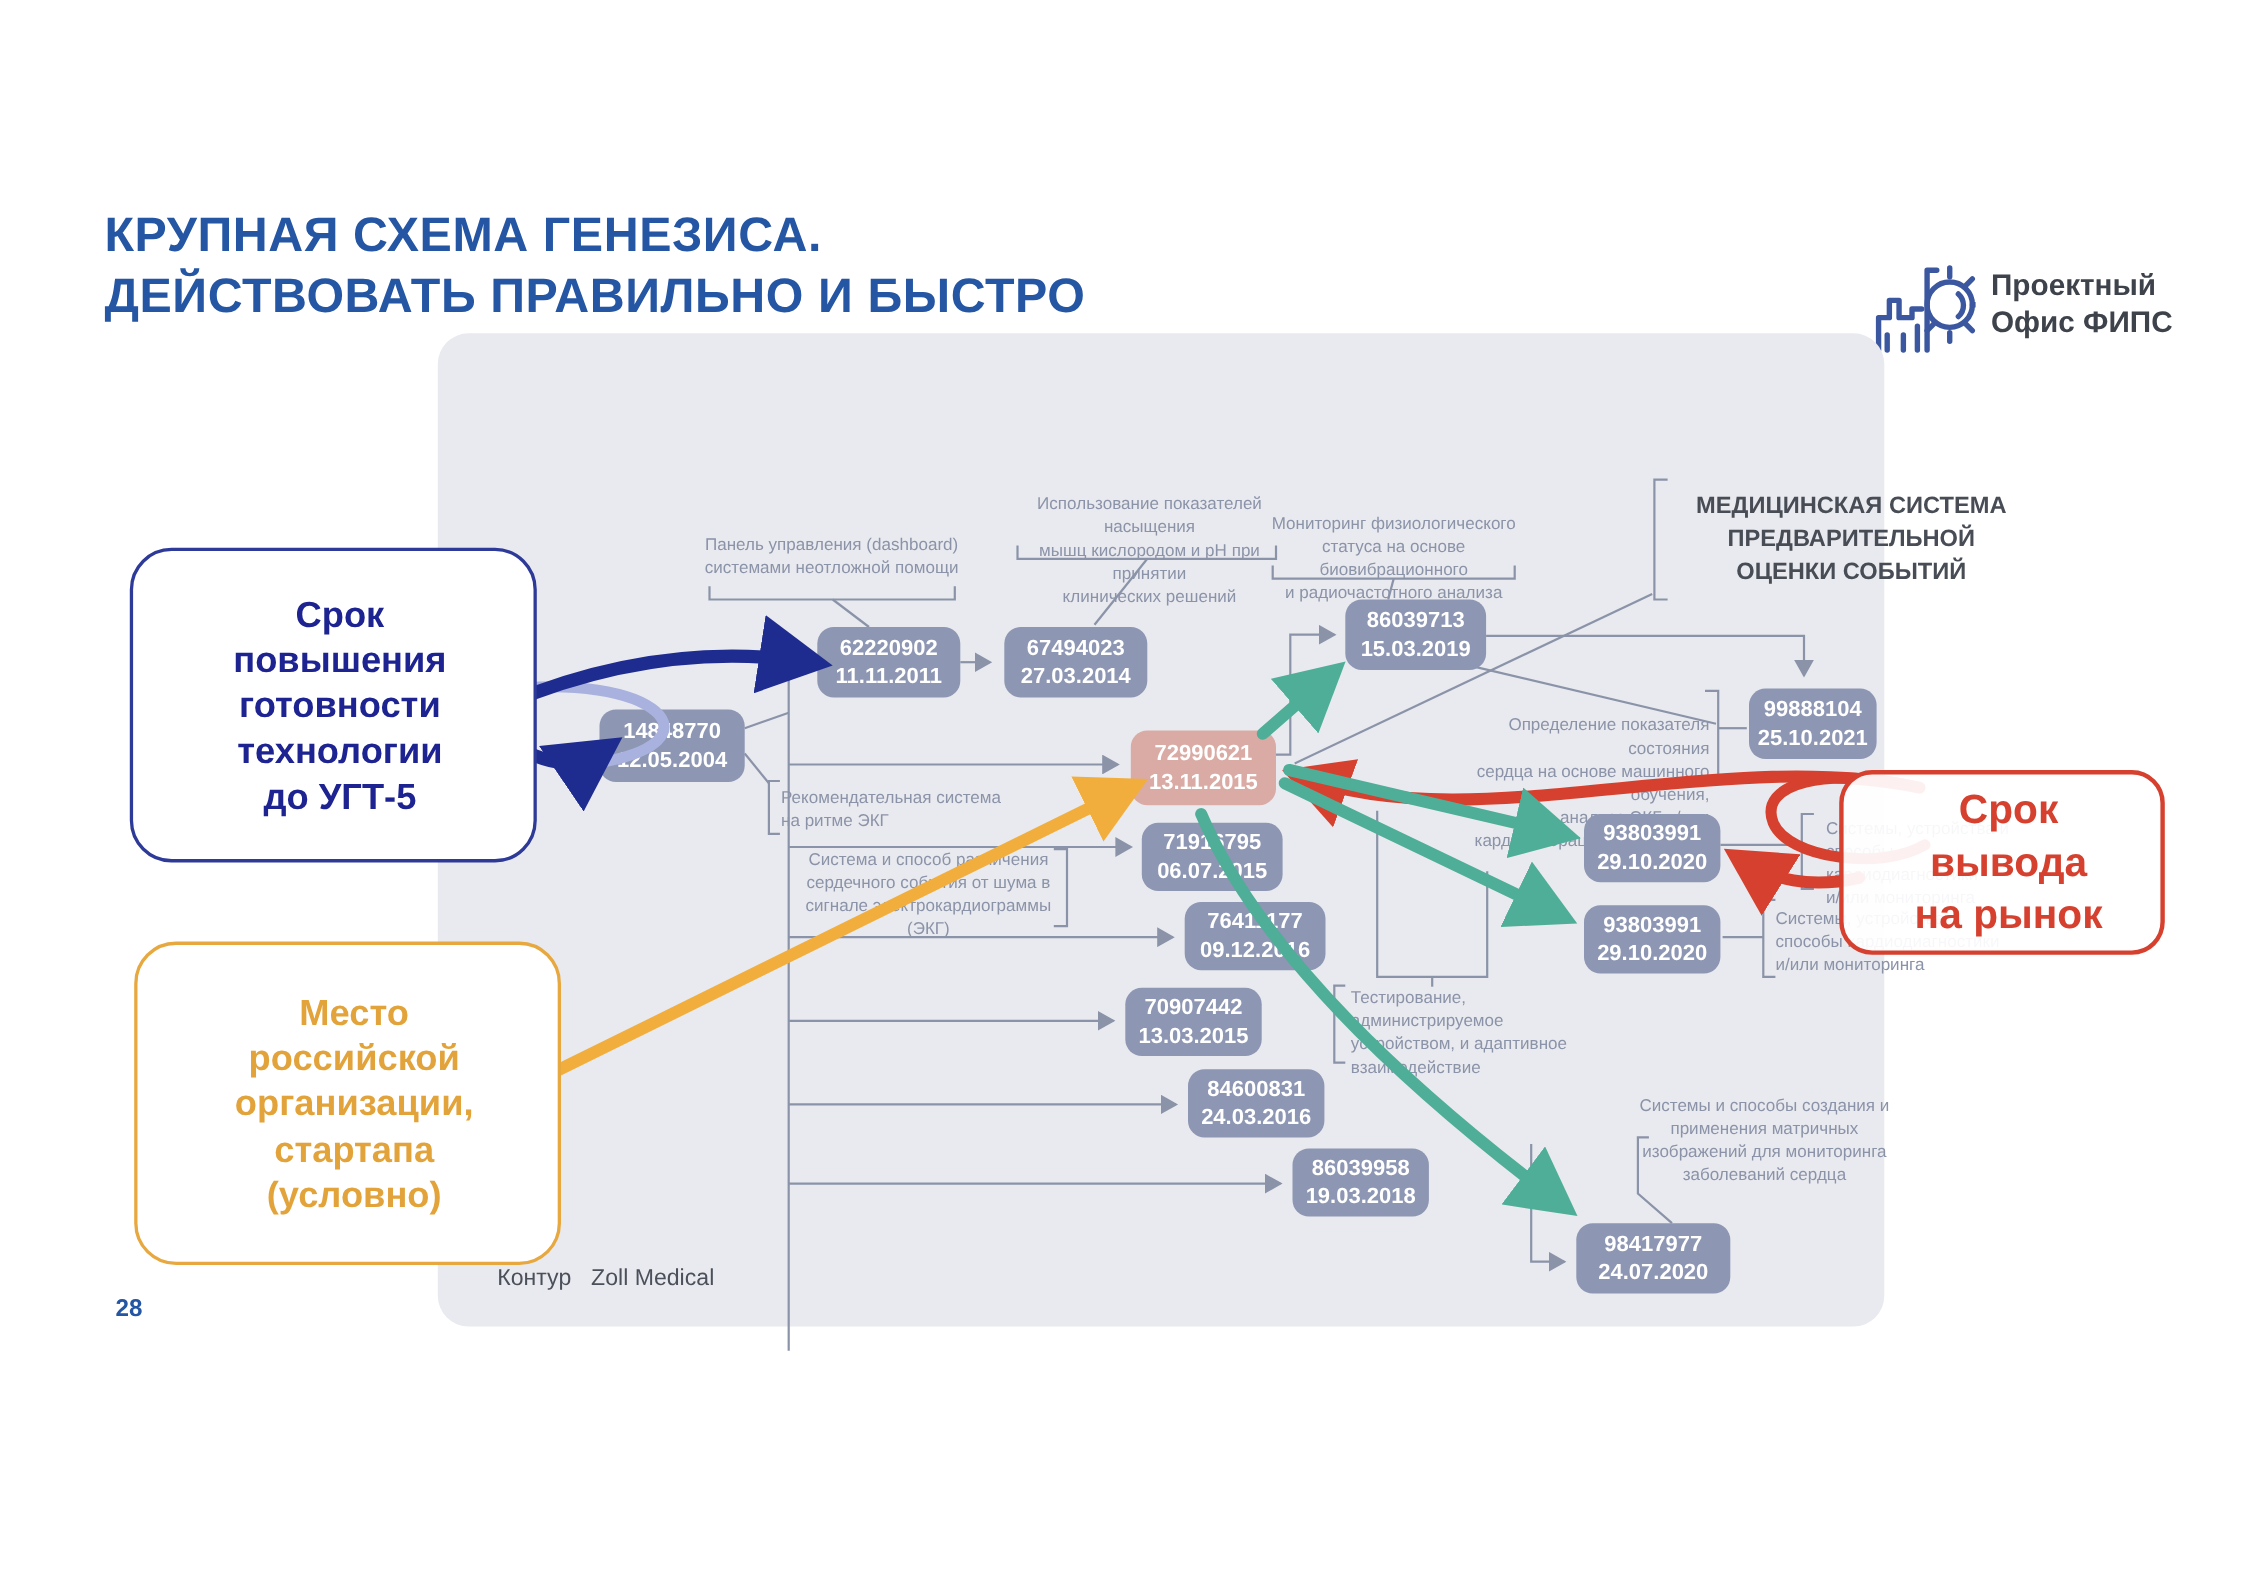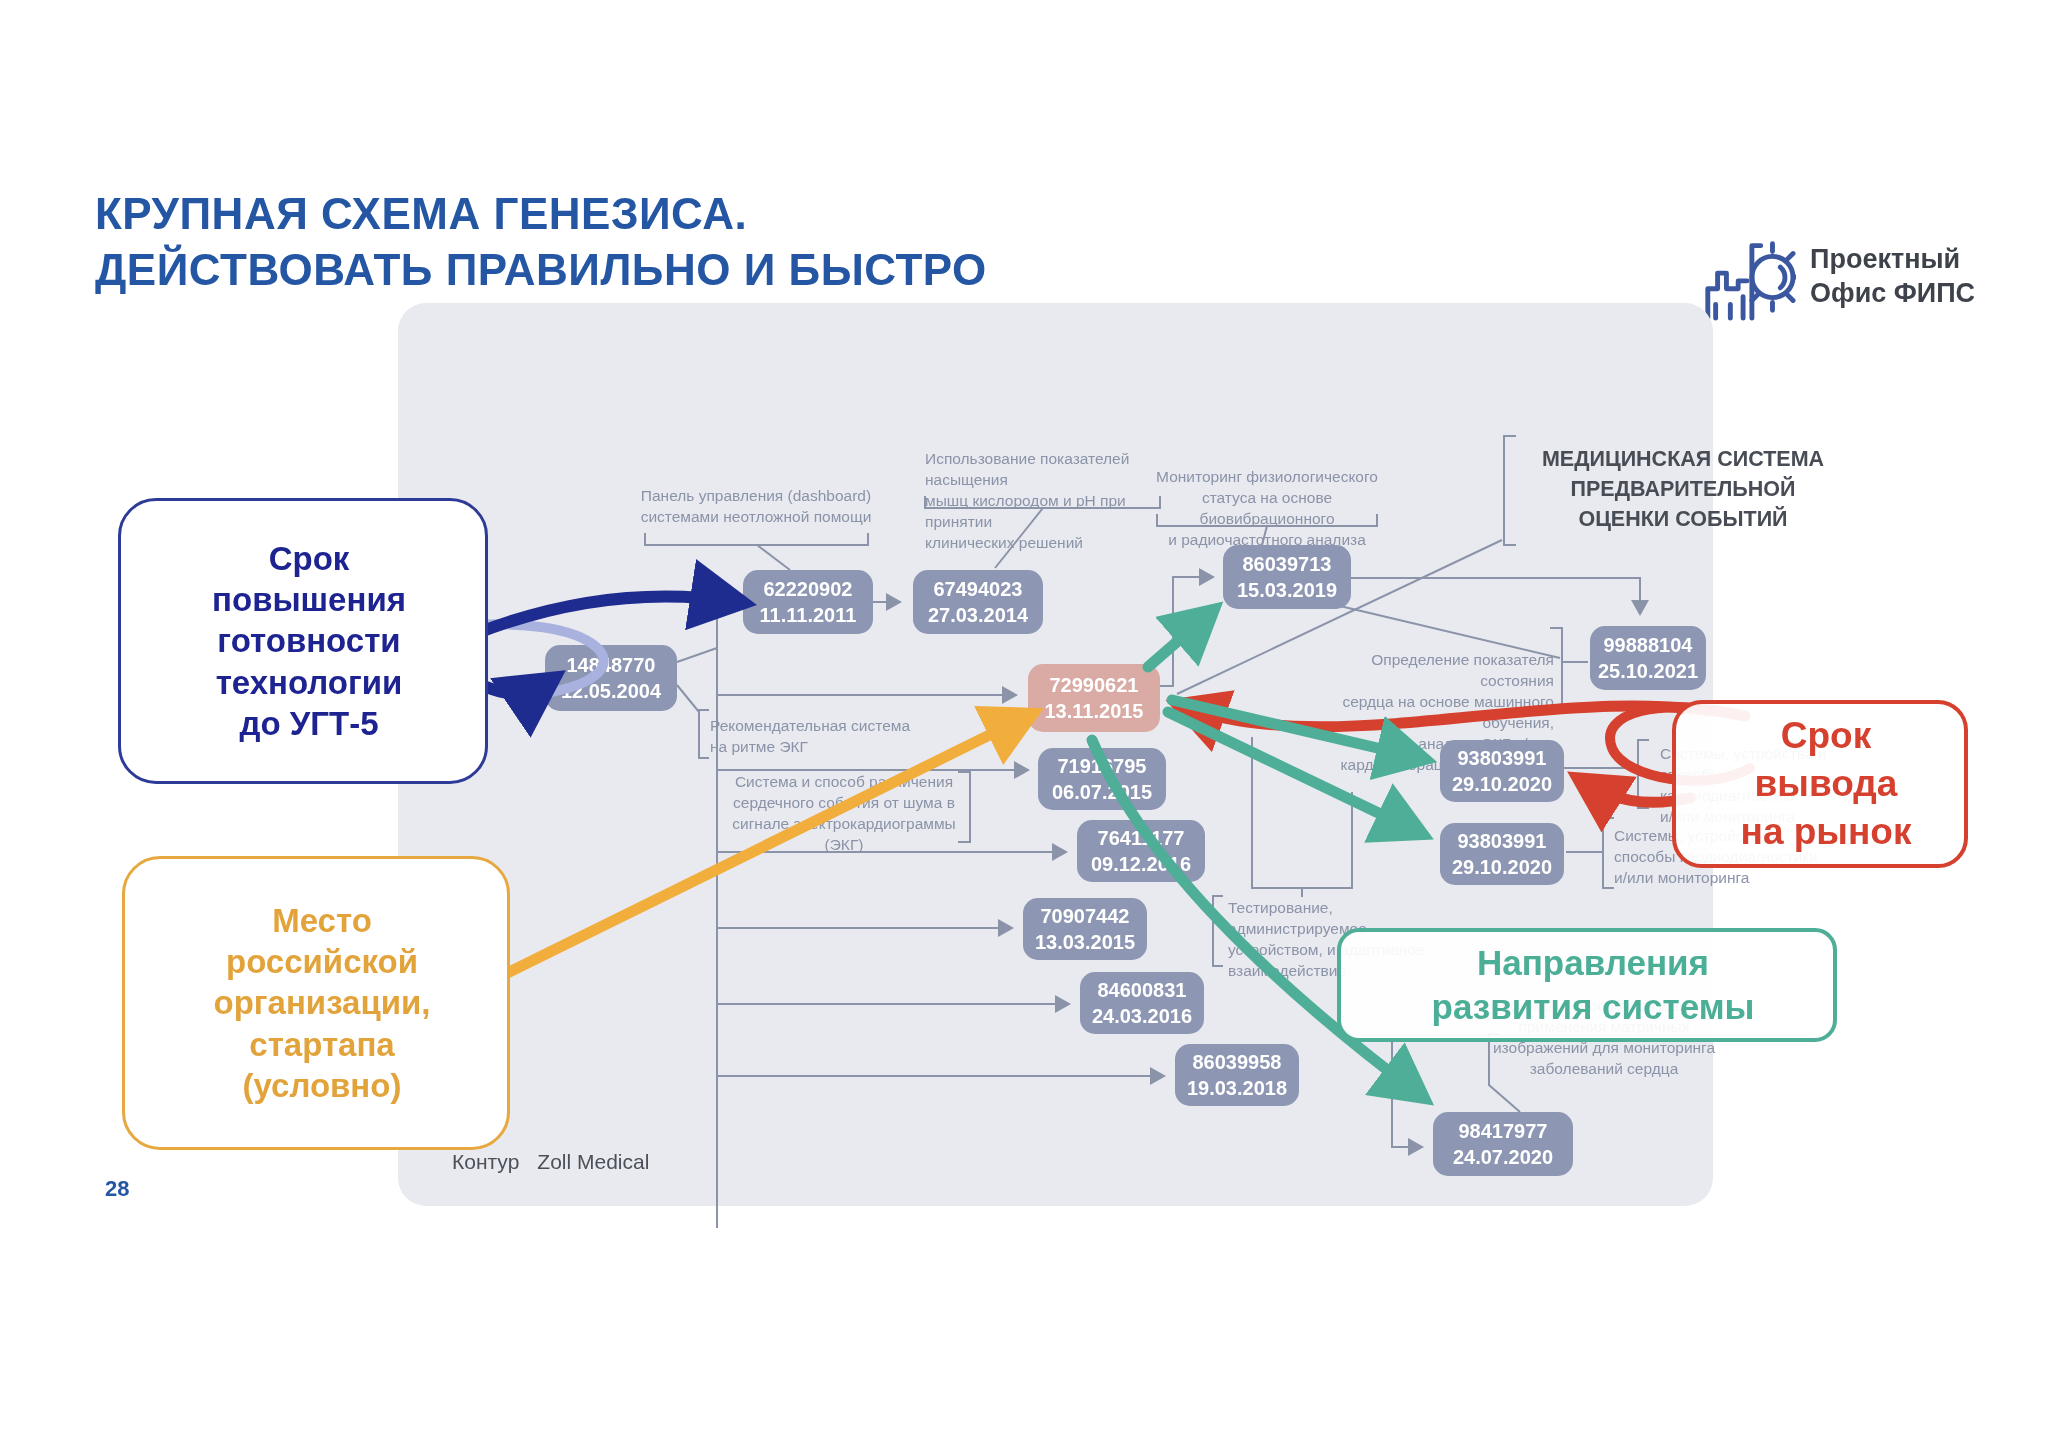--- a/index.html
+++ b/index.html
@@ -36,21 +36,21 @@
   #n8{left:1440px;top:740px;width:124px;height:62px}
   #n9{left:1440px;top:823px;width:124px;height:62px}
   #n10{left:1023px;top:898px;width:124px;height:62px}
   #n11{left:1080px;top:972px;width:124px;height:62px}
   #n12{left:1175px;top:1044px;width:124px;height:62px}
   #n13{left:1433px;top:1112px;width:140px;height:64px}
 
   
   .lbl{position:absolute;z-index:3;color:#8b93a8;font-size:15.5px;line-height:1.35;white-space:pre-line;}
   #l0{left:640px;top:486px;width:232px;text-align:center}
-  #l1{left:925px;top:449px;width:240px;}
+  #l1{left:925px;top:449px;width:240px;text-align:center}
   #l2{left:1150px;top:467px;width:234px;text-align:center}
   #l3{left:710px;top:716px;width:240px;text-align:left}
   #l4{left:718px;top:772px;width:252px;text-align:center}
   #l5{left:1312px;top:650px;width:242px;text-align:right}
   #l6{left:1660px;top:744px;width:190px;text-align:left}
   #l7{left:1614px;top:826px;width:210px;text-align:left}
   #l8{left:1228px;top:898px;width:236px;text-align:left}
   #l9{left:1478px;top:996px;width:252px;text-align:center}
   #hdr{position:absolute;left:1528px;top:444px;width:310px;z-index:3;text-align:center;
        font-weight:bold;font-size:21.5px;color:#474c55;line-height:1.4;white-space:pre-line;}
@@ -268,21 +268,19 @@
 технологии
 до УГТ-5</div>
   <div class="callout" id="c2">Место
 российской
 организации,
 стартапа
 (условно)</div>
   <div class="callout" id="c3">Срок
 вывода
 на рынок</div>
-  <div class="callout" id="c4">Направления
-развития системы</div>
 
   <div id="diagram-footer">
     <span>Контур</span>
     <span>Zoll Medical</span>
   </div>
 
 </div>
 
 </body></html>

